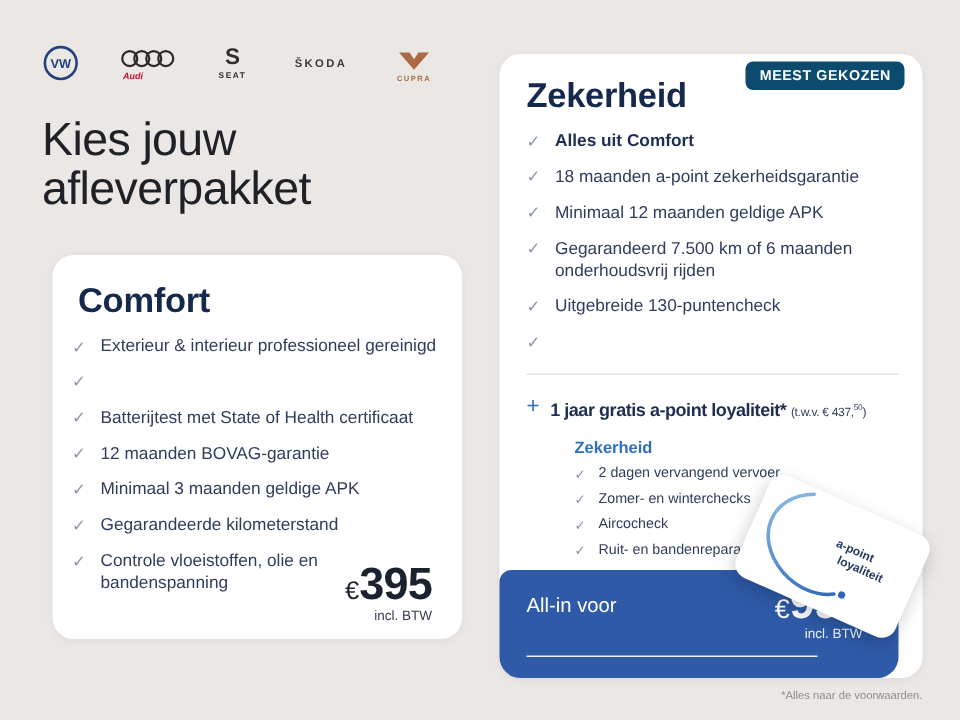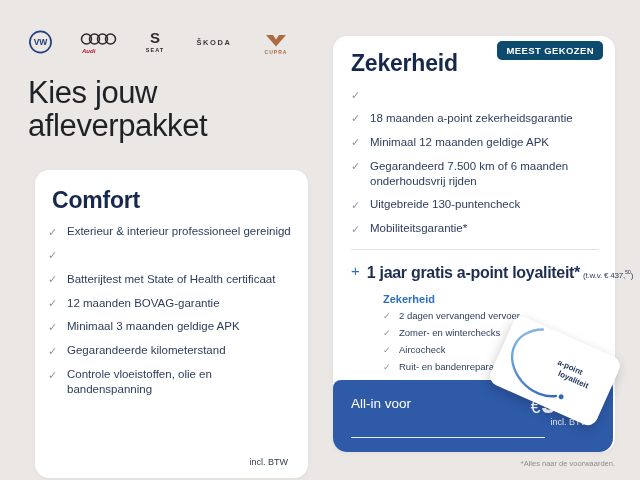--- a/index.html
+++ b/index.html
@@ -18,21 +18,21 @@
   
   .main-heading{
     position:absolute;left:28px;top:76px;
     font-size:31px;font-weight:500;color:#1e2126;
     line-height:1.08;letter-spacing:-0.4px;
   }
 
   
   .card{position:absolute;background:#ffffff;border-radius:14px;
         box-shadow:0 1px 5px rgba(0,0,0,0.05);}
-  .comfort-card{left:35px;top:170px;width:273px;height:308px;}
+  .comfort-card{left:35px;top:170px;width:273px;height:256px;}
   .zeker-card{left:333px;top:36px;width:282px;height:416px;}
 
   .card-title{font-size:23px;font-weight:600;color:#16294d;letter-spacing:-0.2px;}
   .comfort-card .card-title{padding:17px 0 10px 17px;}
   .zeker-card .card-title{padding:14px 0 10px 18px;}
 
   .checklist{list-style:none;margin:0;padding:0 14px 0 13px;}
   .zeker-card .checklist{padding-left:18px;}
   .checklist li{display:flex;gap:7px;align-items:flex-start;
     font-size:11.5px;font-weight:500;color:#2e3d5c;line-height:1.32;margin-bottom:8.5px;}
@@ -45,41 +45,41 @@
   .price-line .amt{font-size:30px;font-weight:600;letter-spacing:-0.5px;}
   .price-note{font-size:9px;font-weight:500;color:#333c4c;margin-top:-2px;}
 
   
   .badge{position:absolute;top:5px;right:12px;background:#0c4a6e;color:#fff;
     font-size:9.5px;font-weight:700;letter-spacing:0.4px;padding:4px 9px;border-radius:5px;}
   .divider{border:none;border-top:1px solid #e6e4e1;margin:12px 16px 14px 18px;}
 
   .bonus{display:flex;align-items:flex-start;gap:7px;padding:0 6px 0 18px;white-space:nowrap;}
   .plus{color:#2e6fbe;font-size:15px;font-weight:500;line-height:1;margin-top:-1px;flex:0 0 auto;}
-  .bonus-text{font-size:16px;font-weight:700;color:#1d2e50;letter-spacing:-0.3px;margin-top:24px;}
+  .bonus-text{font-size:12px;font-weight:700;color:#1d2e50;letter-spacing:-0.3px;margin-top:24px;}
   .twv{font-size:8px;font-weight:400;color:#2e3d5c;margin-left:3px;letter-spacing:-0.2px;}
   .twv sup{font-size:5.5px;}
 
   .inclusief{margin:11px 0 0 50px;}
   .inclusief-label{font-size:11px;font-weight:600;color:#2e6fbe;margin-bottom:5px;}
   .sub-list{list-style:none;margin:0;padding:0;}
   .sub-list li{display:flex;gap:6px;align-items:flex-start;
     font-size:9.5px;font-weight:500;color:#2e3d5c;line-height:1.3;margin-bottom:4.5px;}
   .sub-list .chk{font-size:9px;flex:0 0 10px;}
 
   
   .loyalty-card{position:absolute;right:2px;bottom:44px;width:116px;height:74px;
     background:#fff;border-radius:10px;box-shadow:0 4px 12px rgba(0,0,0,0.20);
     transform:rotate(24deg);z-index:3;}
   .loyalty-text{position:absolute;left:57px;top:23px;font-size:8px;font-weight:700;
     color:#24395e;line-height:1.3;}
   .loyalty-text .l2{margin-left:5px;}
 
   
-  .blue-footer{position:absolute;left:0;right:2px;bottom:0;height:72px;
+  .blue-footer{position:absolute;left:0;right:16px;bottom:0;height:72px;
     background:#2e5aa8;border-radius:8px 8px 14px 14px;z-index:2;color:#fff;}
   .allin{position:absolute;left:18px;top:16px;font-size:13.5px;font-weight:500;}
   .footer-line{position:absolute;left:18px;bottom:14px;width:194px;height:1px;
     background:rgba(255,255,255,0.9);}
   .footer-price{position:absolute;right:24px;top:6px;text-align:right;}
   .footer-price .cur{font-size:18px;font-weight:500;}
   .footer-price .amt{font-size:30px;font-weight:700;letter-spacing:-0.5px;}
   .footer-price .price-note{color:#eef2fa;font-weight:500;margin-top:-3px;}
 
   .footnote{position:absolute;right:25px;top:459px;font-size:7.5px;color:#8f8d8a;}
@@ -152,50 +152,53 @@
     <li>
         <span class="chk">✓</span>
         <span class="itxt">Gegarandeerde kilometerstand</span>
       </li>
     <li>
         <span class="chk">✓</span>
         <span class="itxt">Controle vloeistoffen, olie en bandenspanning</span>
       </li>
   </ul>
   <div class="price-block">
+    <div class="price-line">
+      <span class="cur">€</span><span class="amt">395</span>
+    </div>
     <div class="price-note">incl. BTW</div>
   </div>
 </div>
 
 <div class="card zeker-card">
   <div class="badge">MEEST GEKOZEN</div>
   <div class="card-title">Zekerheid</div>
   <ul class="checklist">
     <li class="li-bold">
         <span class="chk">✓</span>
+        <span class="itxt">Alles uit Comfort</span>
       </li>
     <li>
         <span class="chk">✓</span>
         <span class="itxt">18 maanden a-point zekerheidsgarantie</span>
       </li>
     <li>
         <span class="chk">✓</span>
         <span class="itxt">Minimaal 12 maanden geldige APK</span>
       </li>
     <li>
         <span class="chk">✓</span>
         <span class="itxt">Gegarandeerd 7.500 km of 6 maanden onderhoudsvrij rijden</span>
       </li>
     <li>
         <span class="chk">✓</span>
         <span class="itxt">Uitgebreide 130-puntencheck</span>
       </li>
     <li>
         <span class="chk">✓</span>
-        <span class="itxt">Mobiliteitsgarantie*</span>
       </li>
   </ul>
 
   <hr class="divider">
 
   <div class="bonus">
     <span class="plus">+</span>
     <span>
       <span class="bonus-text">1 jaar gratis a-point loyaliteit*</span><span class="twv"><span>(t.w.v. € 437,</span><sup>50</sup><span>)</span></span>
     </span>

